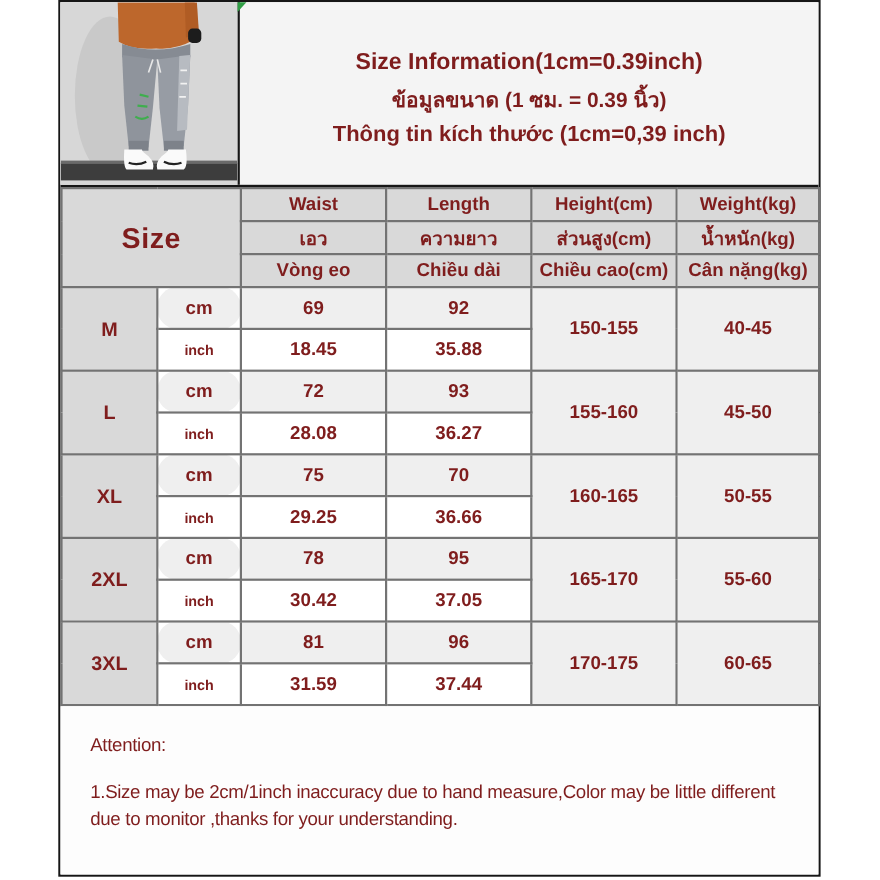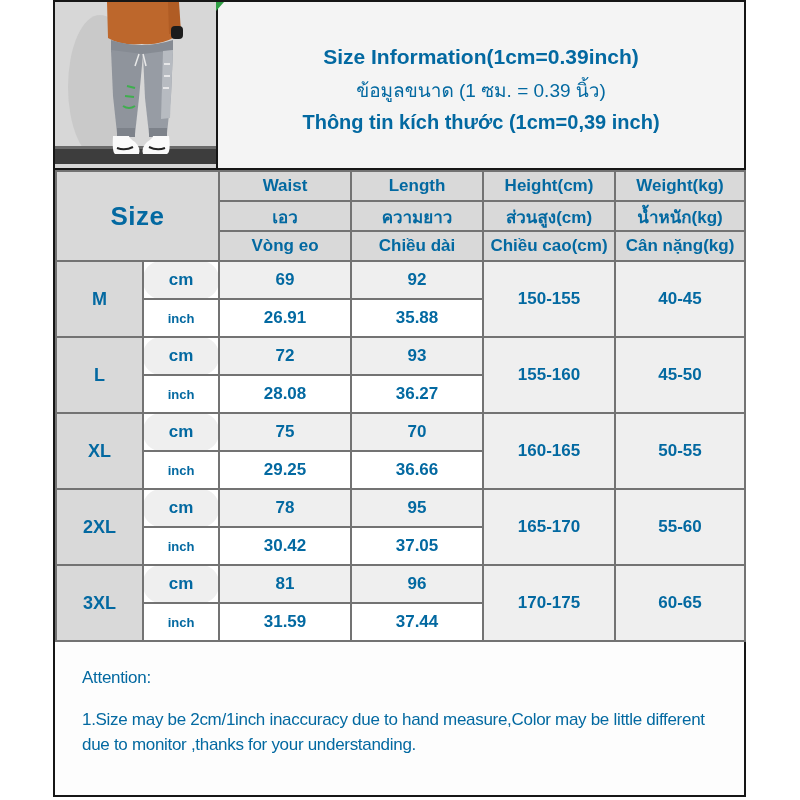--- a/index.html
+++ b/index.html
@@ -1,21 +1,21 @@
 <!DOCTYPE html>
 <html><head>
 <meta charset="utf-8">
 <style>
   html,body{margin:0;padding:0;}
   .page{
     position:relative;
     width:800px;height:800px;
     background:#ffffff;
     font-family:"Liberation Sans", sans-serif;
-    color:#0369a1;
+    color:#7f1d1d;
     overflow:hidden;
   }
   .content{
     position:absolute;
     left:53px;top:0;
     width:693px;height:797px;
     border:2px solid #161616;
     box-sizing:border-box;
     display:flex;flex-direction:column;
     background:#ffffff;
@@ -44,21 +44,21 @@
     border-right:8px solid transparent;
   }
   .title-area{
     flex:1;
     display:flex;flex-direction:column;
     justify-content:center;align-items:center;
     gap:6px;
     padding-top:8px;
   }
   .title-line1{font-size:21px;font-weight:700;}
-  .title-line2{font-size:19px;font-weight:400;}
+  .title-line2{font-size:19px;font-weight:700;}
   .title-line3{font-size:20px;font-weight:700;}
   
   table.size-table{
     border-collapse:collapse;
     table-layout:fixed;
     width:100%;
     flex:0 0 auto;
   }
   .size-table td,.size-table th{
     border:2px solid #737373;
@@ -187,21 +187,21 @@
       <tr class="data-row">
         <td class="size-name" rowspan="2">M</td>
         <td class="unit-cm">cm</td>
         <td class="val-cm">69</td>
         <td class="val-cm">92</td>
         <td class="range" rowspan="2">150-155</td>
         <td class="range" rowspan="2">40-45</td>
       </tr>
       <tr class="data-row">
         <td class="unit-inch">inch</td>
-        <td class="val-inch">26.91</td>
+        <td class="val-inch">18.45</td>
         <td class="val-inch">35.88</td>
       </tr>
 
       <tr class="data-row">
         <td class="size-name" rowspan="2">L</td>
         <td class="unit-cm">cm</td>
         <td class="val-cm">72</td>
         <td class="val-cm">93</td>
         <td class="range" rowspan="2">155-160</td>
         <td class="range" rowspan="2">45-50</td>

